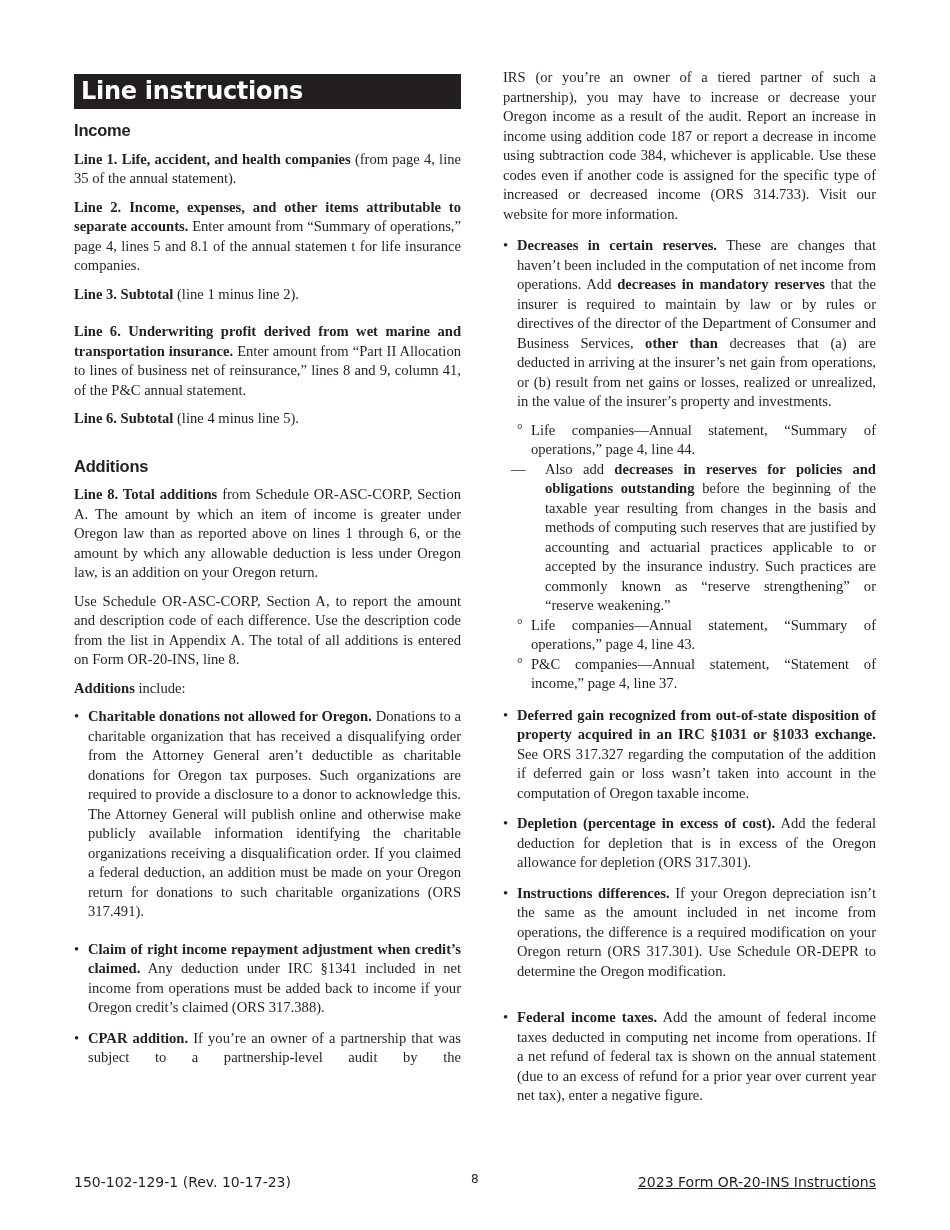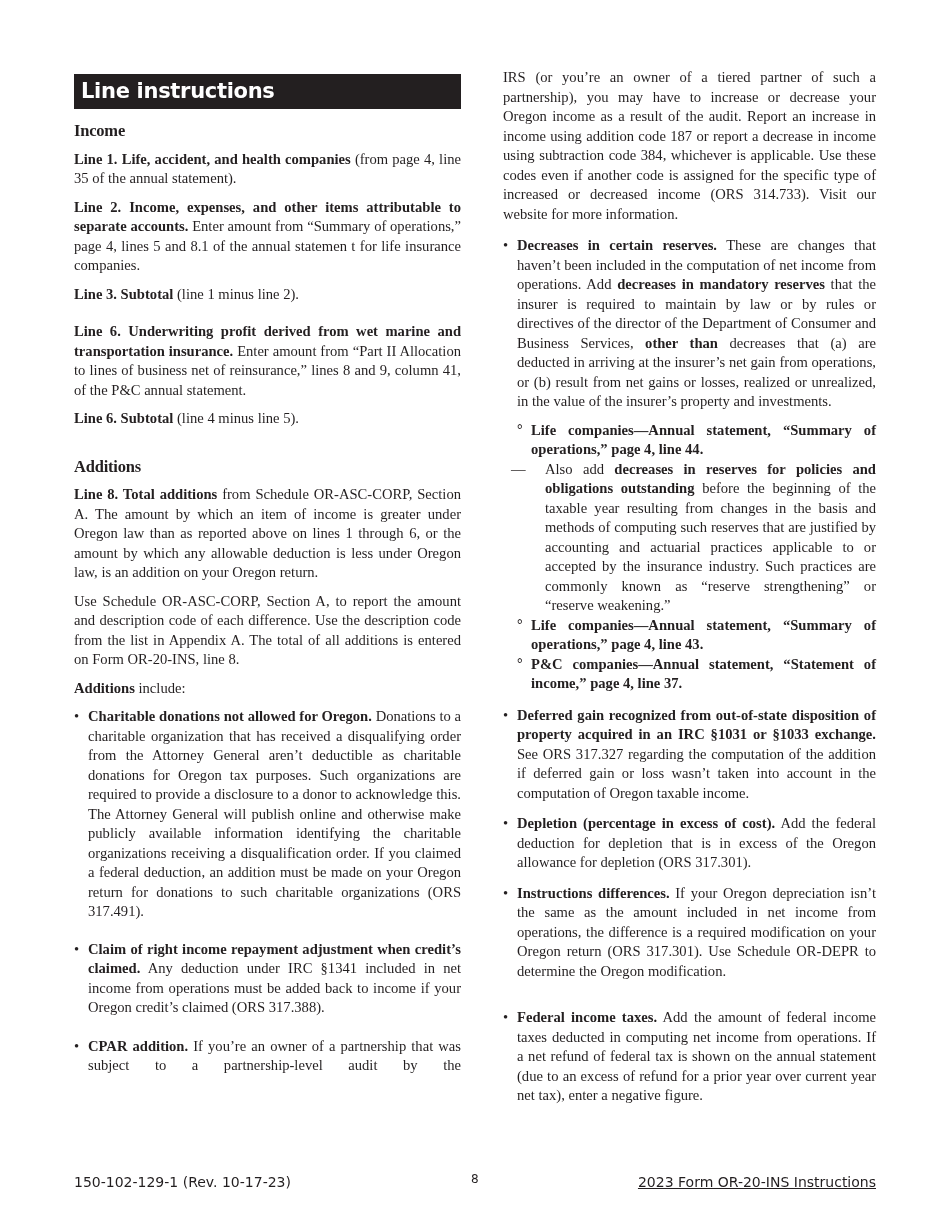--- a/index.html
+++ b/index.html
@@ -8,35 +8,35 @@
     font-family: "Liberation Serif", "DejaVu Serif", serif;
     color: #231f20;
   }
   .col { position: absolute; top: 68px; width: 387px; font-size: 14.6px; line-height: 19.5px; }
   .col-left { left: 74px; }
   .col-right { left: 503px; width: 373px; }
   p { margin: 0; text-align: justify; hyphens: manual; }
   .banner {
     background: #231f20; color: #ffffff;
     font-family: "DejaVu Sans", "Liberation Sans", sans-serif;
-    font-weight: bold; font-size: 21px; letter-spacing: -0.3px;
+    font-weight: bold; font-size: 24px; letter-spacing: -0.3px;
     height: 35px; line-height: 35px; padding-left: 7px; margin-top: 6px;
   }
   h2 {
-    font-family: Liberation Serif, serif;
+    font-family: Liberation Sans, sans-serif;
     font-size: 16.5px; font-weight: bold; margin: 0; letter-spacing: -0.2px;
   }
   .gap-s { height: 9px; }
   .gap-m { height: 12px; }
   b { font-weight: bold; }
   ul.bullets { list-style: none; margin: 0; padding: 0; }
   ul.bullets > li { position: relative; padding-left: 14px; text-align: justify; }
   ul.bullets > li::before { content: "\2022"; position: absolute; left: 0; top: 0; }
   ul.circles { list-style: none; margin: 0; padding: 0 0 0 14px; }
-  ul.circles > li { position: relative; padding-left: 14px; text-align: justify; font-weight: bold; }
+  ul.circles > li { position: relative; padding-left: 14px; text-align: justify; }
   ul.circles > li::before { content: "\00B0"; position: absolute; left: 0; top: -1px; font-size: 14px; }
   .dashitem { position: relative; padding-left: 42px; text-align: justify; }
   .dashitem .dash { position: absolute; left: 8px; top: 0; }
   .footer {
     position: absolute; top: 1174px;
     font-family: "DejaVu Sans", "Liberation Sans", sans-serif;
     font-size: 14px; color: #231f20;
   }
   .footer-left { left: 74px; }
   .footer-center { left: 471px; font-size: 12px; top: 1172px; }
@@ -70,21 +70,21 @@
   <p><b>Line 8. Total additions</b><span> from Schedule OR-ASC-CORP, Section A. The amount by which an item of income is greater under Oregon law than as reported above on lines 1 through 6, or the amount by which any allow­able deduction is less under Oregon law, is an addition on your Oregon return.</span></p>
   <div class="gap-s"></div>
   <p>Use Schedule OR-ASC-CORP, Section A, to report the amount and description code of each difference. Use the description code from the list in Appendix A. The total of all additions is entered on Form OR-20-INS, line 8.</p>
   <div class="gap-s"></div>
   <p><b>Additions</b><span> include:</span></p>
   <div class="gap-s"></div>
 
   <ul class="bullets">
     <li><b>Charitable donations not allowed for Oregon.</b><span> Dona­tions to a charitable organization that has received a disqualifying order from the Attorney General aren’t deductible as charitable donations for Oregon tax pur­poses. Such organizations are required to provide a disclosure to a donor to acknowledge this. The Attor­ney General will publish online and otherwise make publicly available information identifying the chari­table organizations receiving a disqualification order. If you claimed a federal deduction, an addition must be made on your Oregon return for donations to such charitable organizations (ORS 317.491).</span></li>
     <li style="margin-top:18px"><b>Claim of right income repayment adjustment when credit’s claimed.</b><span> Any deduction under IRC §1341 included in net income from operations must be added back to income if your Oregon credit’s claimed (ORS 317.388).</span></li>
-    <li style="margin-top:19px; text-align-last: justify;"><b>CPAR addition.</b><span> If you’re an owner of a partnership that was subject to a partnership-level audit by the</span></li>
+    <li style="margin-top:11px; text-align-last: justify;"><b>CPAR addition.</b><span> If you’re an owner of a partnership that was subject to a partnership-level audit by the</span></li>
   </ul>
 </div>
 
 <div class="col col-right">
   <p>IRS (or you’re an owner of a tiered partner of such a partnership), you may have to increase or decrease your Oregon income as a result of the audit. Report an increase in income using addition code 187 or report a decrease in income using subtraction code 384, which­ever is applicable. Use these codes even if another code is assigned for the specific type of increased or decreased income (ORS 314.733). Visit our website for more information.</p>
   <div class="gap-m"></div>
 
   <ul class="bullets">
     <li>
       <b>Decreases in certain reserves.</b><span> These are changes that haven’t been included in the computation of net income from operations. Add </span><b>decreases in mandatory reserves</b><span> that the insurer is required to maintain by law or by rules or directives of the director of the Department of Consumer and Business Services, </span><b>other than</b><span> decreases that (a) are deducted in arriving at the insurer’s net gain from operations, or (b) result from net gains or losses, realized or unrealized, in the value of the insurer’s property and investments.</span>

